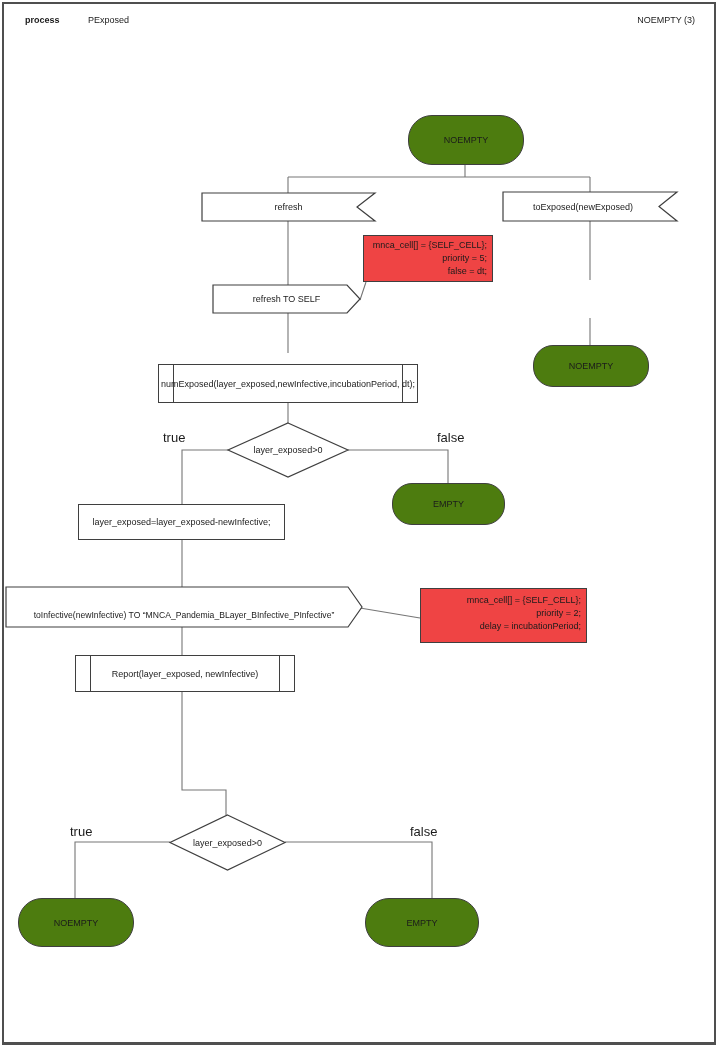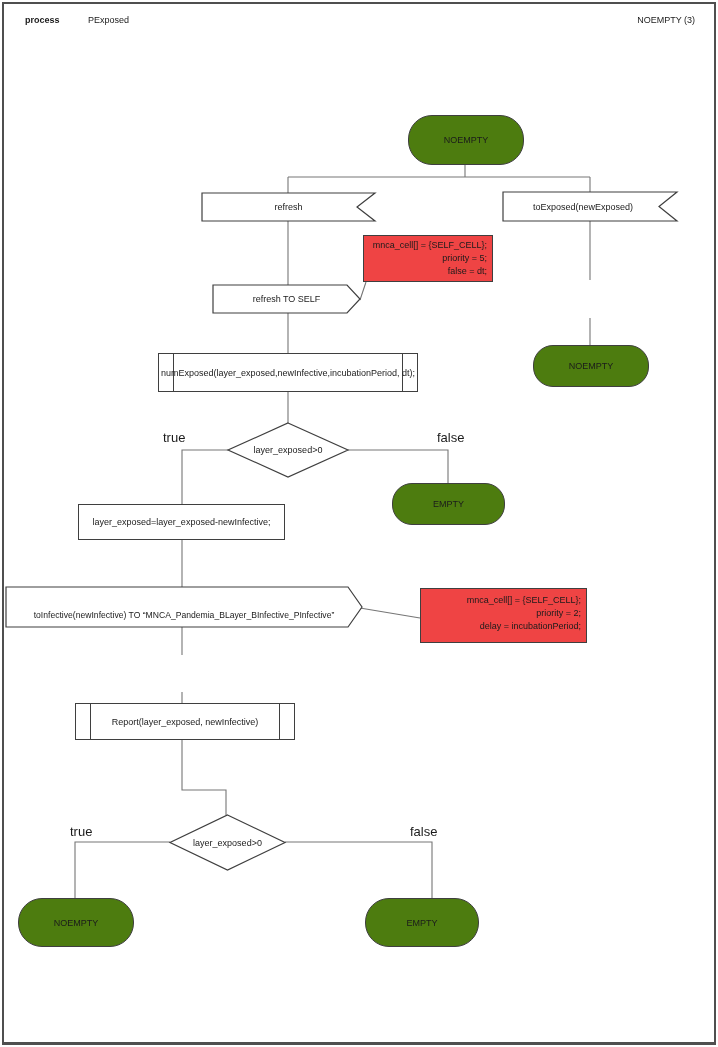--- a/index.html
+++ b/index.html
@@ -98,21 +98,21 @@
     <div>mnca_cell[] = {SELF_CELL};</div>
     <div>priority = 5;</div>
     <div>false = dt;</div>
   </div>
 
 
   <div class="shape term" style="left:533px; top:345px; width:114px; height:40px; border-radius:20px;">
     <span class="lbl">NOEMPTY</span>
   </div>
 
-  <div class="shape predef" style="left:158px; top:353px; width:258px; height:37px;">
+  <div class="shape predef" style="left:158px; top:364px; width:258px; height:37px;">
     <div class="bar l"></div>
     <div class="bar r"></div>
     <span class="lbl">numExposed(layer_exposed,newInfective,incubationPeriod, dt);</span>
   </div>
 
   <div class="shape" style="left:228px; top:423px; width:120px; height:54px;">
     <svg width="120" height="54">
       <polygon points="60,0 120,27 60,54 0,27"></polygon>
     </svg>
     <span class="lbl">layer_exposed&gt;0</span>
@@ -134,21 +134,21 @@
     </svg>
     <span class="lbl" style="font-size:8.6px;">toInfective(newInfective) TO “MNCA_Pandemia_BLayer_BInfective_PInfective”</span>
   </div>
 
   <div class="note" style="left:420px; top:588px; width:155px; height:45px; padding-top:5px;">
     <div>mnca_cell[] = {SELF_CELL};</div>
     <div>priority = 2;</div>
     <div>delay = incubationPeriod;</div>
   </div>
 
-  <div class="shape predef" style="left:75px; top:655px; width:218px; height:35px;margin-top:48px;">
+  <div class="shape predef" style="left:75px; top:655px; width:218px; height:35px;">
     <div class="bar l"></div>
     <div class="bar r"></div>
     <span class="lbl">Report(layer_exposed, newInfective)</span>
   </div>
 
   <div class="shape" style="left:170px; top:815px; width:115px; height:55px;">
     <svg width="115" height="55">
       <polygon points="57.5,0 115,27.5 57.5,55 0,27.5"></polygon>
     </svg>
     <span class="lbl">layer_exposed&gt;0</span>

